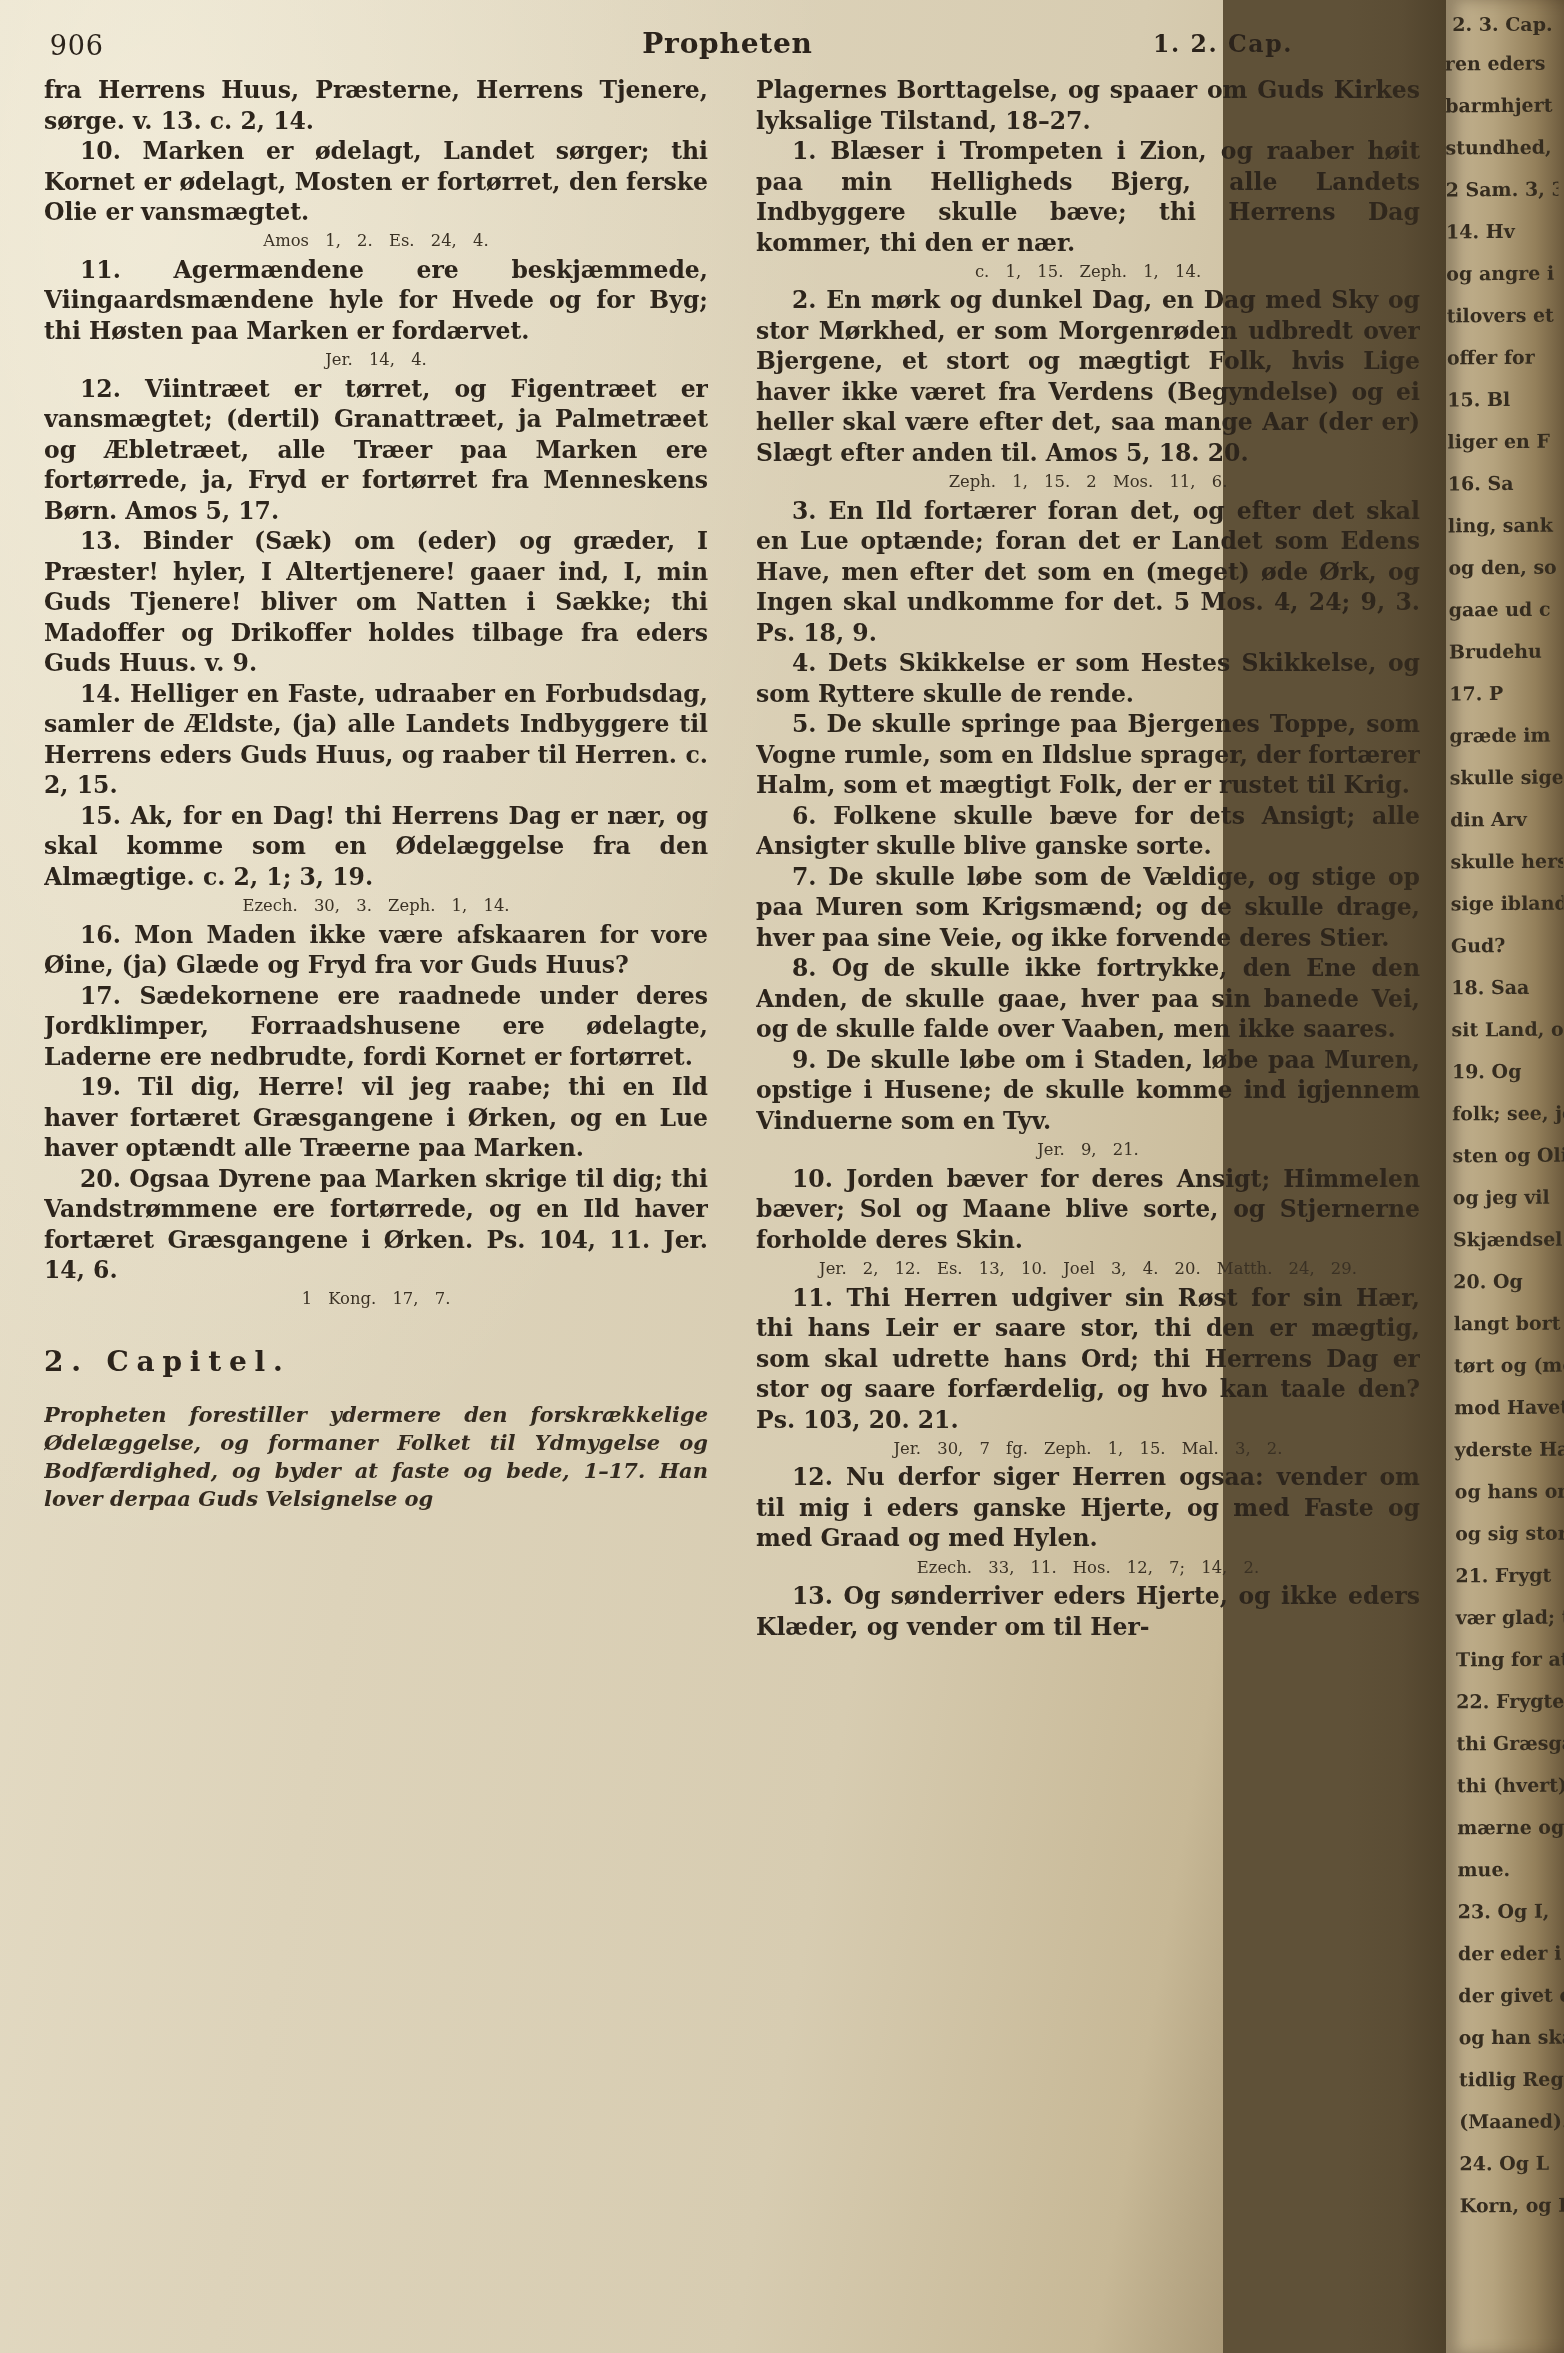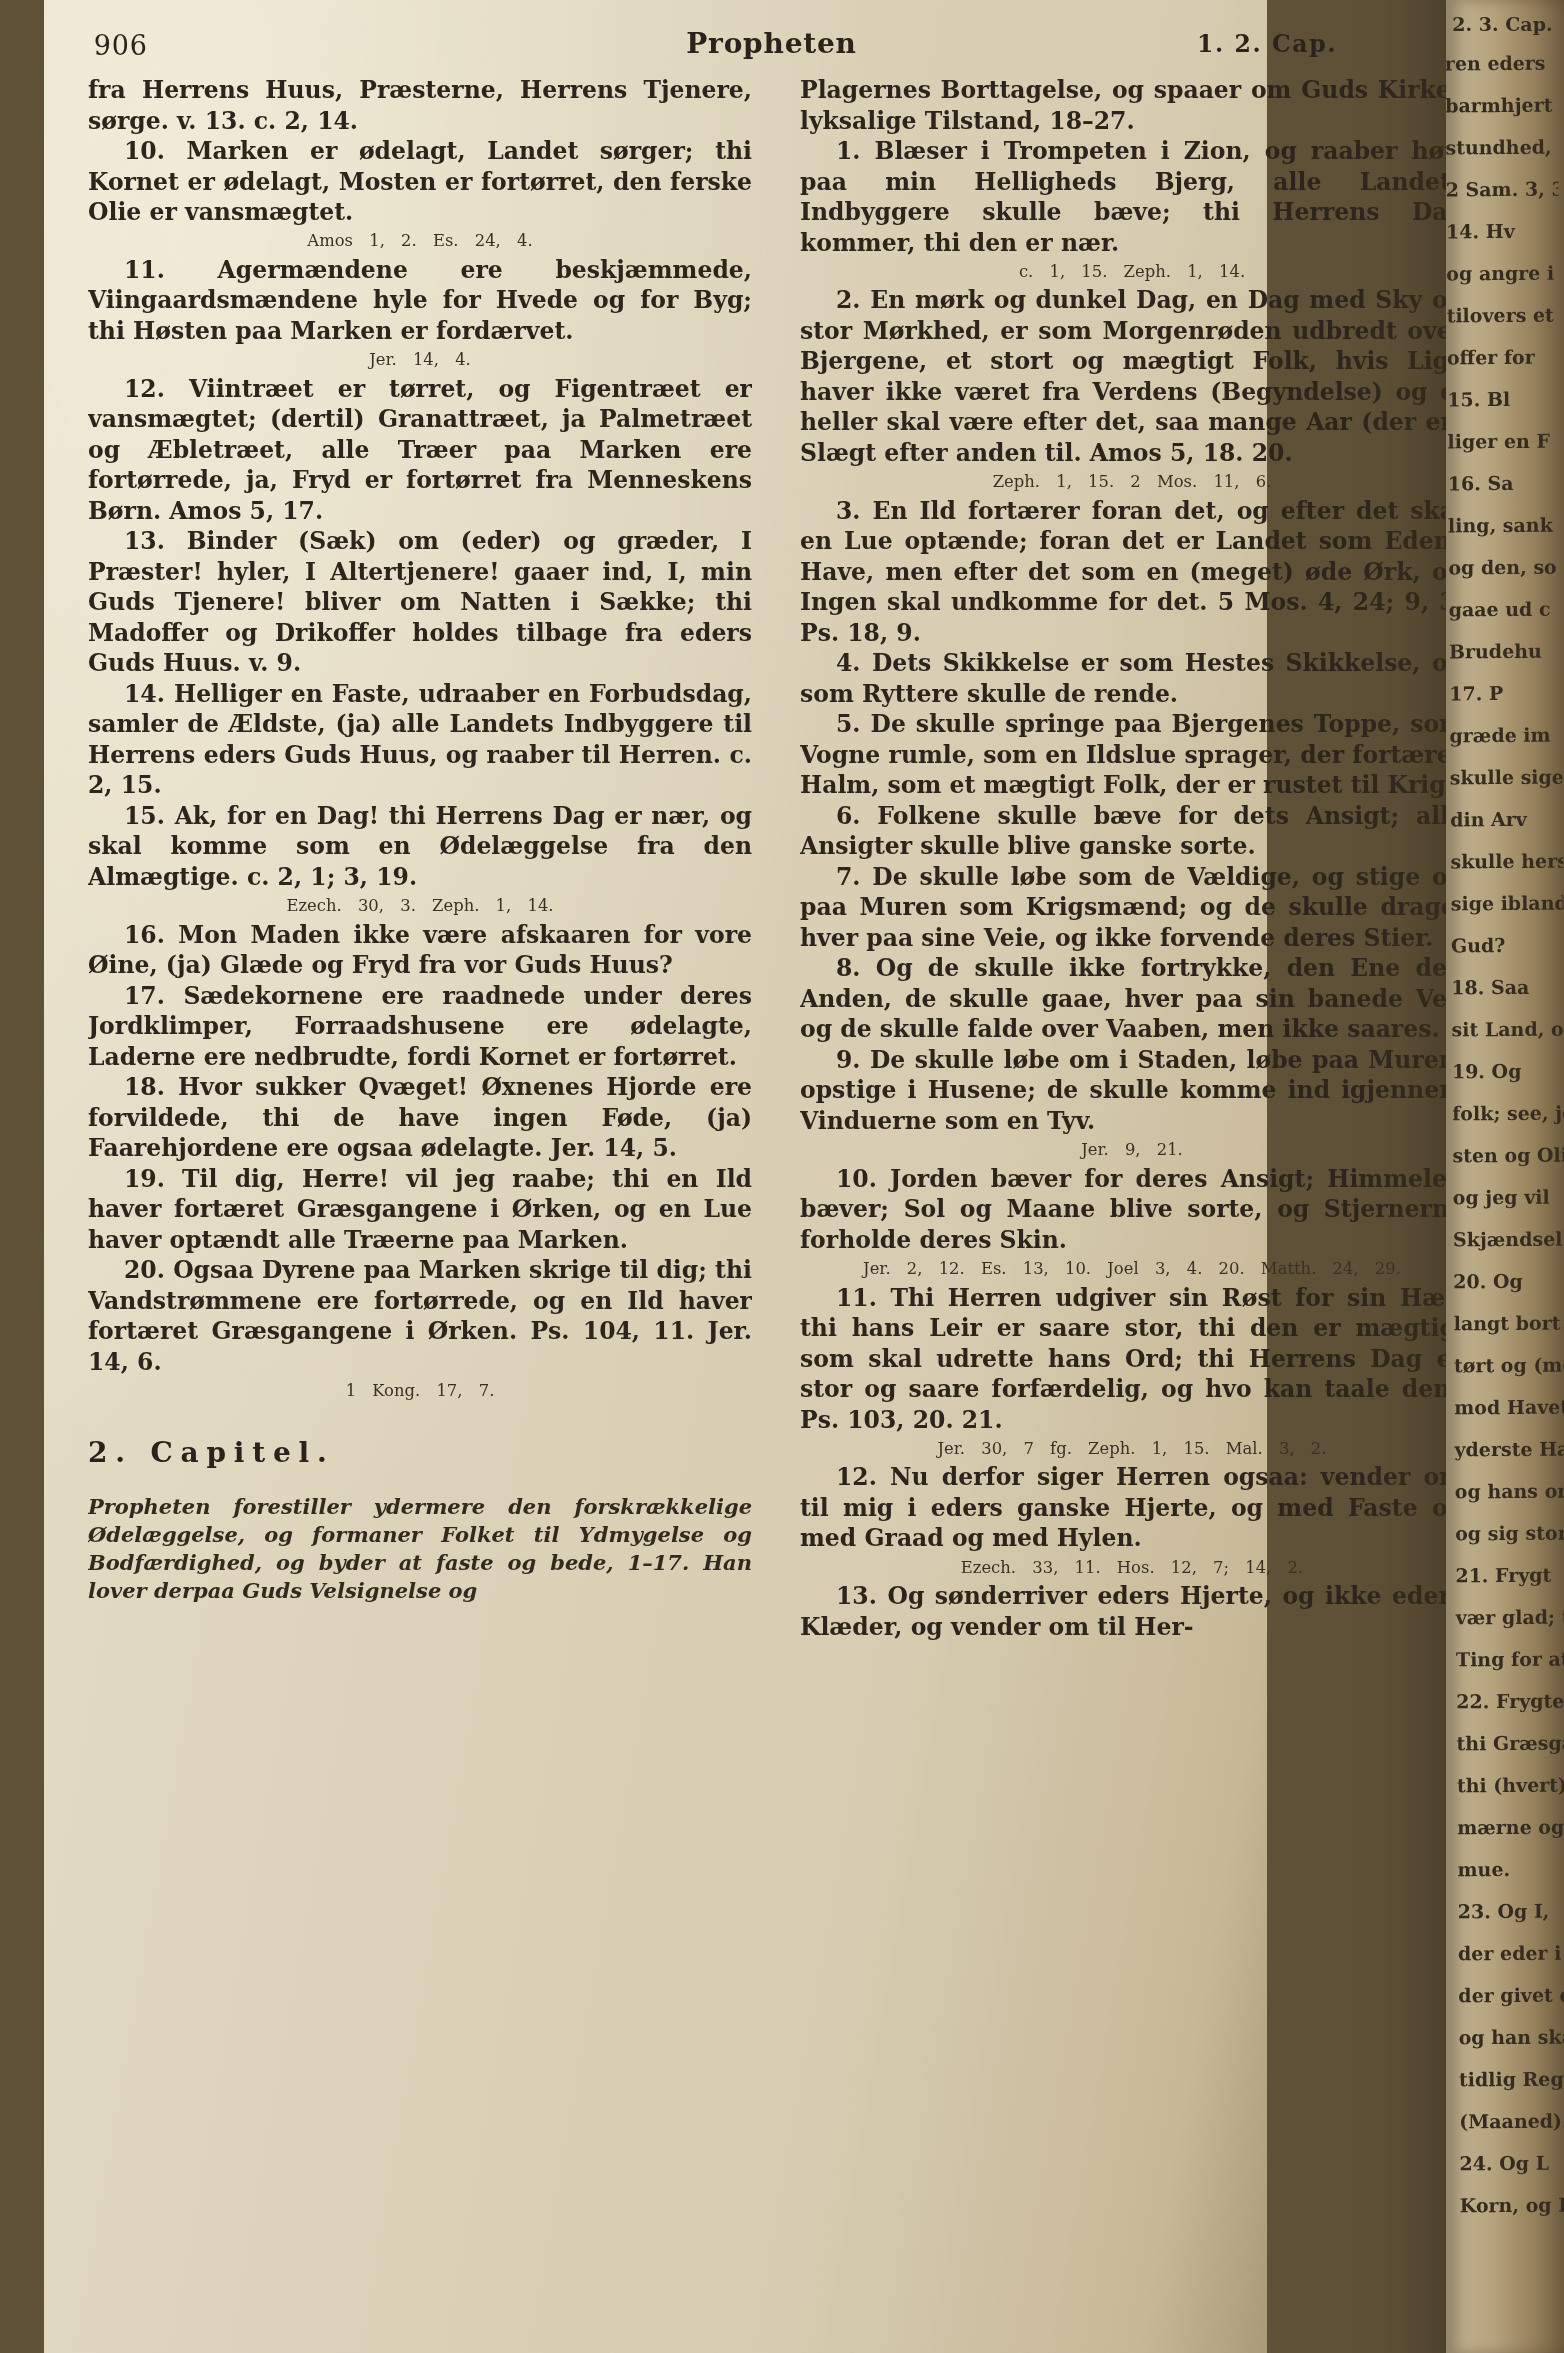--- a/index.html
+++ b/index.html
@@ -7,21 +7,20 @@
     width:1565px;height:2354px;position:relative;overflow:hidden;
     background:#5f5138;
     font-family:"DejaVu Serif","Liberation Serif",serif;
   }
   
   .page-main{
     position:absolute;left:0;top:0;width:1223px;height:2354px;
     background:
       radial-gradient(ellipse at 12% 8%, rgba(255,252,238,.45) 0%, rgba(255,252,238,0) 45%),
       linear-gradient(100deg,#e7dfc9 0%,#ddd3ba 38%,#d7ccb1 70%,#c7b896 92%,#ab9a78 100%);
-    margin-left: 44px;
   }
   .page-header{
     position:absolute;left:45px;top:27px;width:1365px;height:36px;
     color:#2b231b;
   }
   .page-header .pagenum{
     position:absolute;left:4.7px;top:3.1px;font-size:27px;letter-spacing:0.8px;
   }
   .page-header .title{
     position:absolute;left:0;right:0;text-align:center;top:0;
@@ -98,21 +97,20 @@
         <p class="text-block block-ref">Amos 1, 2. Es. 24, 4.</p>
         <p class="text-block block-verse">11. Agermændene ere beskjæmmede, Viingaardsmændene hyle for Hvede og for Byg; thi Høsten paa Marken er fordærvet.</p>
         <p class="text-block block-ref">Jer. 14, 4.</p>
         <p class="text-block block-verse">12. Viintræet er tørret, og Figentræet er vansmægtet; (dertil) Granattræet, ja Palmetræet og Æbletræet, alle Træer paa Marken ere fortørrede, ja, Fryd er fortørret fra Menneskens Børn.  Amos 5, 17.</p>
         <p class="text-block block-verse">13. Binder (Sæk) om (eder) og græder, I Præster! hyler, I Altertjenere! gaaer ind, I, min Guds Tjenere! bliver om Natten i Sække; thi Madoffer og Drikoffer holdes tilbage fra eders Guds Huus.  v. 9.</p>
         <p class="text-block block-verse">14. Helliger en Faste, udraaber en Forbudsdag, samler de Ældste, (ja) alle Landets Indbyggere til Herrens eders Guds Huus, og raaber til Herren.  c. 2, 15.</p>
         <p class="text-block block-verse">15. Ak, for en Dag! thi Herrens Dag er nær, og skal komme som en Ødelæggelse fra den Almægtige.  c. 2, 1; 3, 19.</p>
         <p class="text-block block-ref">Ezech. 30, 3. Zeph. 1, 14.</p>
         <p class="text-block block-verse">16. Mon Maden ikke være afskaaren for vore Øine, (ja) Glæde og Fryd fra vor Guds Huus?</p>
         <p class="text-block block-verse">17. Sædekornene ere raadnede under deres Jordklimper, Forraadshusene ere ødelagte, Laderne ere nedbrudte, fordi Kornet er fortørret.</p>
-        <p class="text-block block-verse">18. Hvor sukker Qvæget! Øxnenes Hjorde ere forvildede, thi de have ingen Føde, (ja) Faarehjordene ere ogsaa ødelagte.  Jer. 14, 5.</p>
         <p class="text-block block-verse">19. Til dig, Herre! vil jeg raabe; thi en Ild haver fortæret Græsgangene i Ørken, og en Lue haver optændt alle Træerne paa Marken.</p>
         <p class="text-block block-verse">20. Ogsaa Dyrene paa Marken skrige til dig; thi Vandstrømmene ere fortørrede, og en Ild haver fortæret Græsgangene i Ørken.  Ps. 104, 11.  Jer. 14, 6.</p>
         <p class="text-block block-ref">1 Kong. 17, 7.</p>
         <p class="text-block block-heading">2. Capitel.</p>
         <p class="text-block block-intro">Propheten forestiller ydermere den forskrækkelige Ødelæggelse, og formaner Folket til Ydmygelse og Bodfærdighed, og byder at faste og bede, 1–17.  Han lover derpaa Guds Velsignelse og</p>
       </div>
     <div class="col">
 
     <p class="text-block block-cont">Plagernes Borttagelse, og spaaer om Guds Kirkes lyksalige Tilstand, 18–27.</p>
         <p class="text-block block-verse">1. Blæser i Trompeten i Zion, og raaber høit paa min Helligheds Bjerg, alle Landets Indbyggere skulle bæve; thi Herrens Dag kommer, thi den er nær.</p>

